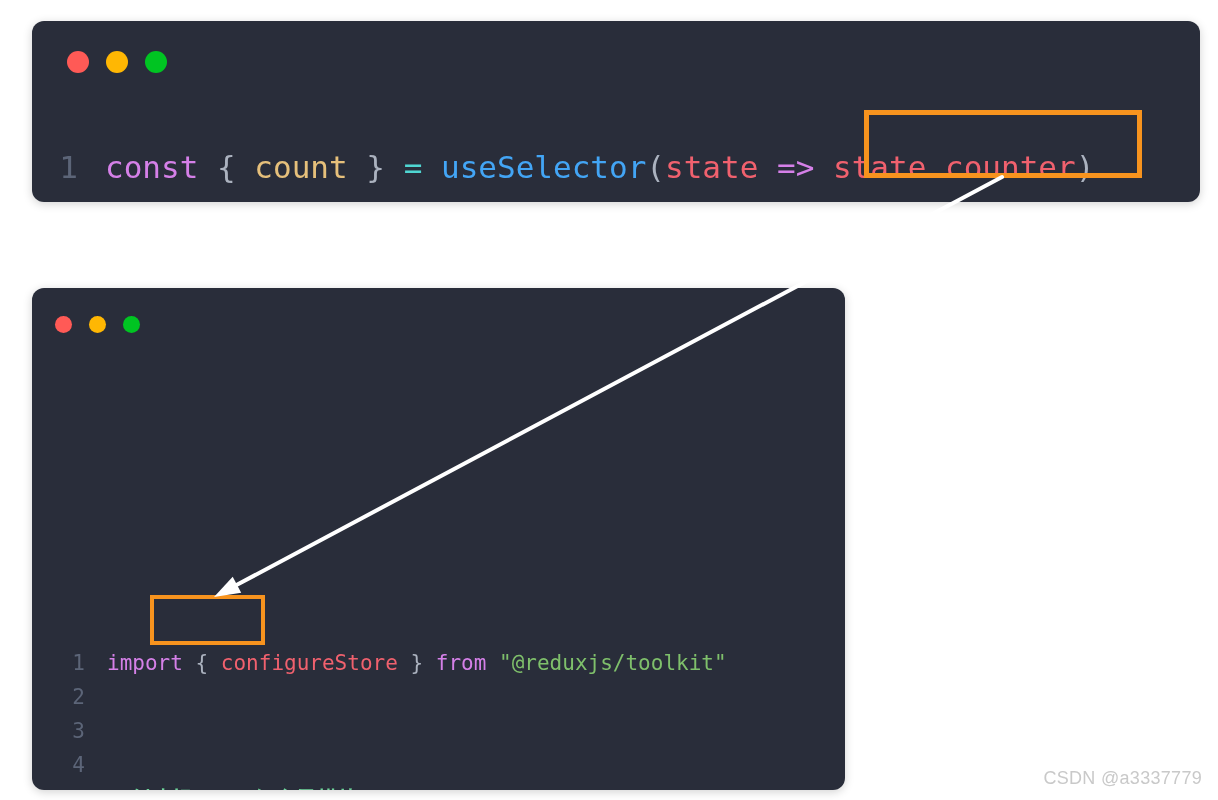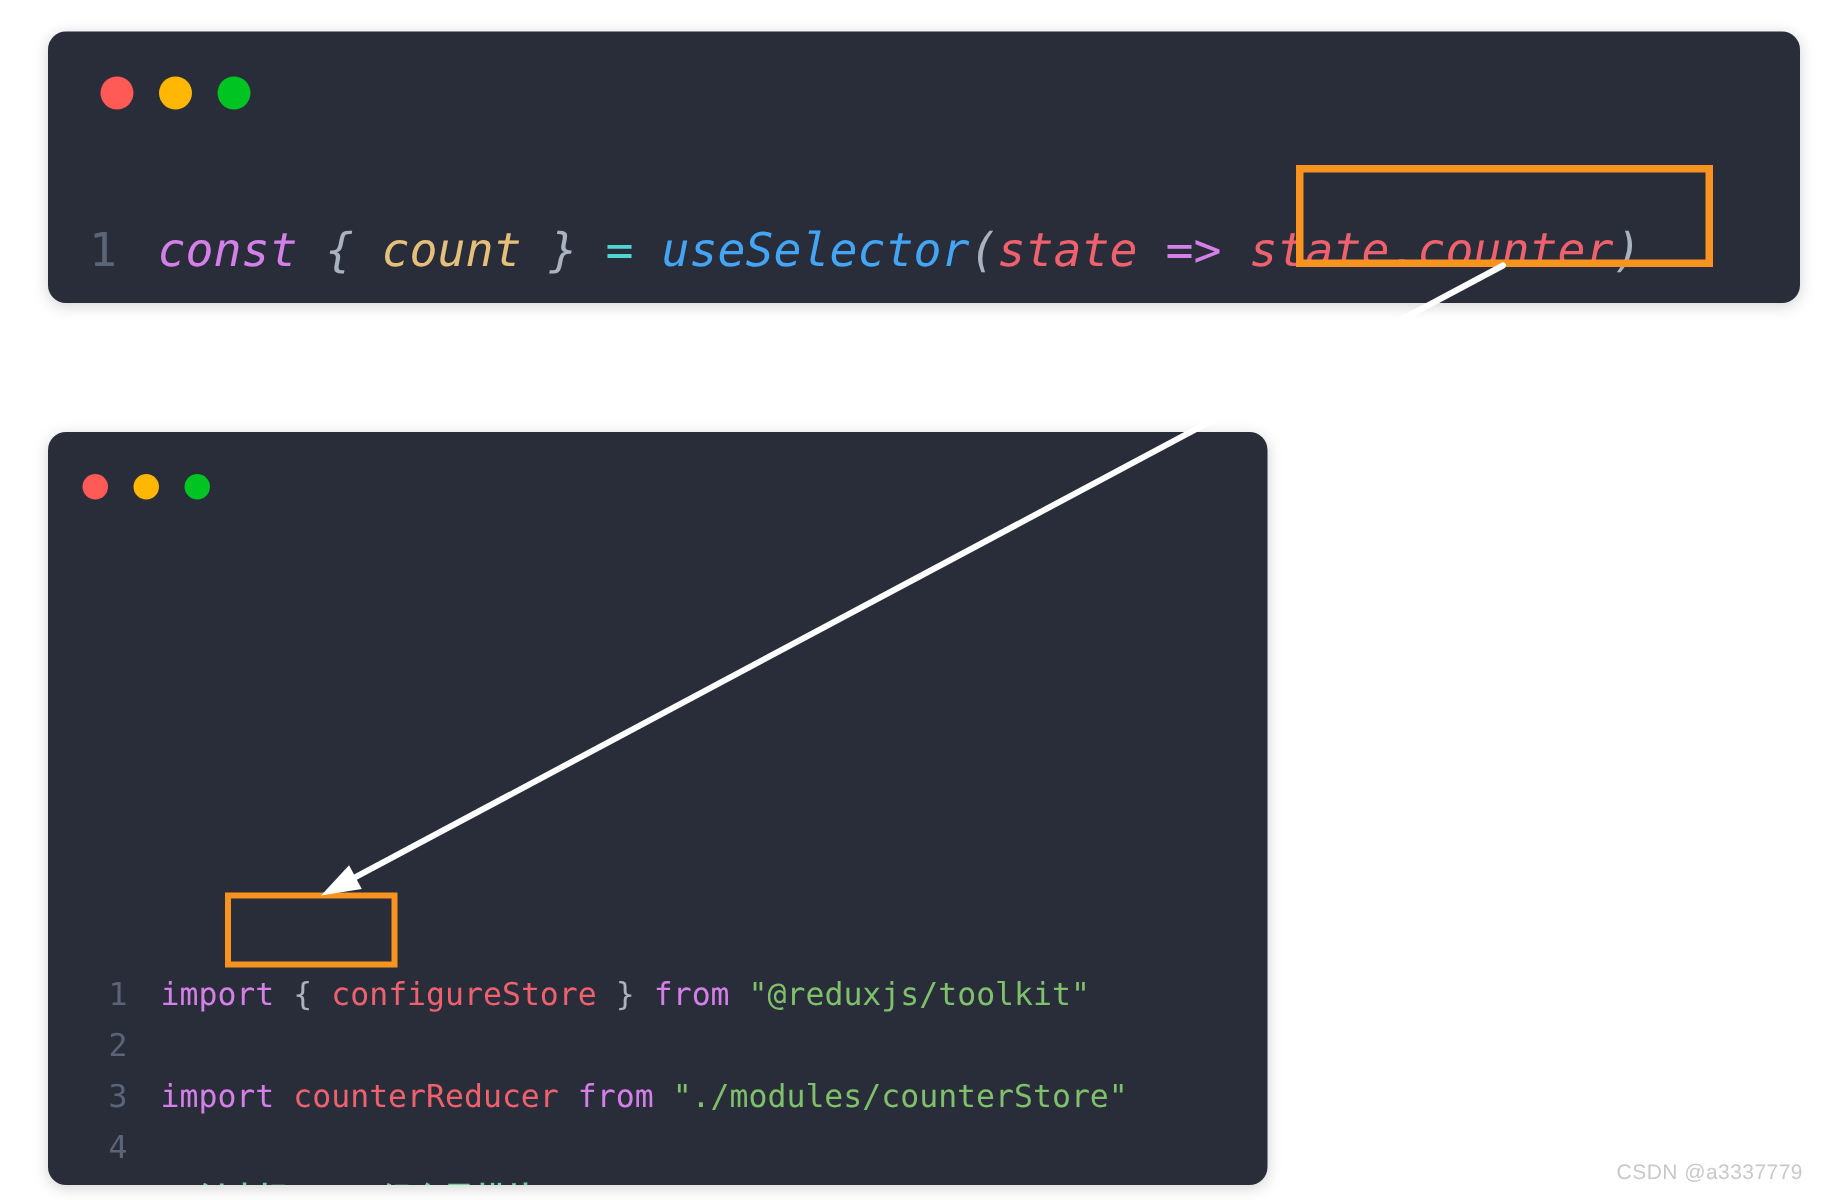--- a/index.html
+++ b/index.html
@@ -86,21 +86,21 @@
     flex: 0 0 auto;
     user-select: none;
   }
   #window-top .lineno { width: 46px; padding-right: 0; }
   #window-bottom .lineno { width: 53px; }
 
   .code-text {
     flex: 0 0 auto;
     position: relative;
   }
-  #window-top .code-text { padding-left: 27px; font-style: italic; }
+  #window-top .code-text { padding-left: 27px; }
   #window-bottom .code-text { padding-left: 22px; text-align: center; }
 
   
   .t-keyword  { color: #D580E8; }
   .t-var      { color: #E6C07B; }
   .t-op       { color: #4FD6D2; }
   .t-fn       { color: #43A5F5; }
   .t-param    { color: #F0616E; }
   .t-punct    { color: #ABB2BF; }
   .t-string   { color: #7FC06B; }
@@ -138,21 +138,21 @@
     height: 800px;
     pointer-events: none;
   }
 
   
   #watermark {
     position: absolute;
     right: 16px;
     bottom: 11px;
     color: #C9C9C9;
-    font-size: 14px;
+    font-size: 18px;
     font-family: "Liberation Sans", sans-serif;
     letter-spacing: 0.3px;
   }
 </style>
 </head>
 <body>
 
 <div class="code-window" id="window-top">
   <div class="traffic-lights">
     <span class="dot red"></span>
@@ -166,21 +166,21 @@
 
 <div class="code-window" id="window-bottom">
   <div class="traffic-lights">
     <span class="dot red"></span>
     <span class="dot yellow"></span>
     <span class="dot green"></span>
   </div>
   <div class="code-area" id="bottom-code-area">
       <div class="code-line"><span class="lineno">1</span><span class="code-text"><span class="t-keyword">import</span><span class="t-plain"> </span><span class="t-punct">{</span><span class="t-plain"> </span><span class="t-param">configureStore</span><span class="t-plain"> </span><span class="t-punct">}</span><span class="t-plain"> </span><span class="t-keyword">from</span><span class="t-plain"> </span><span class="t-string">"@reduxjs/toolkit"</span></span></div>
       <div class="code-line"><span class="lineno">2</span><span class="code-text"></span></div>
-      <div class="code-line"><span class="lineno">3</span><span class="code-text"><span class="t-keyword">import</span><span class="t-plain"> </span><span class="t-param">counterReducer</span><span class="t-plain"> </span><span class="t-keyword">from</span><span class="t-plain"> </span><span class="t-string">"./modules/counterStore"</span></span></div>
+      <div class="code-line"><span class="lineno">3</span></div>
       <div class="code-line"><span class="lineno">4</span><span class="code-text"></span></div>
       <div class="code-line"><span class="lineno">5</span><span class="code-text"><span class="t-comment">// 创建根store组合子模块</span></span></div>
     </div>
 </div>
 
 <div class="hl-box" id="hl-state-counter"></div>
 <div class="hl-box" id="hl-counter-key"></div>
 
 <svg id="connector" viewBox="0 0 1218 800" xmlns="http://www.w3.org/2000/svg">
   <line id="connector-line" x1="1002" y1="177" x2="236.9443997304407" y2="584.7707514127093" stroke="#FFFFFF" stroke-width="4" stroke-linecap="round"></line>

